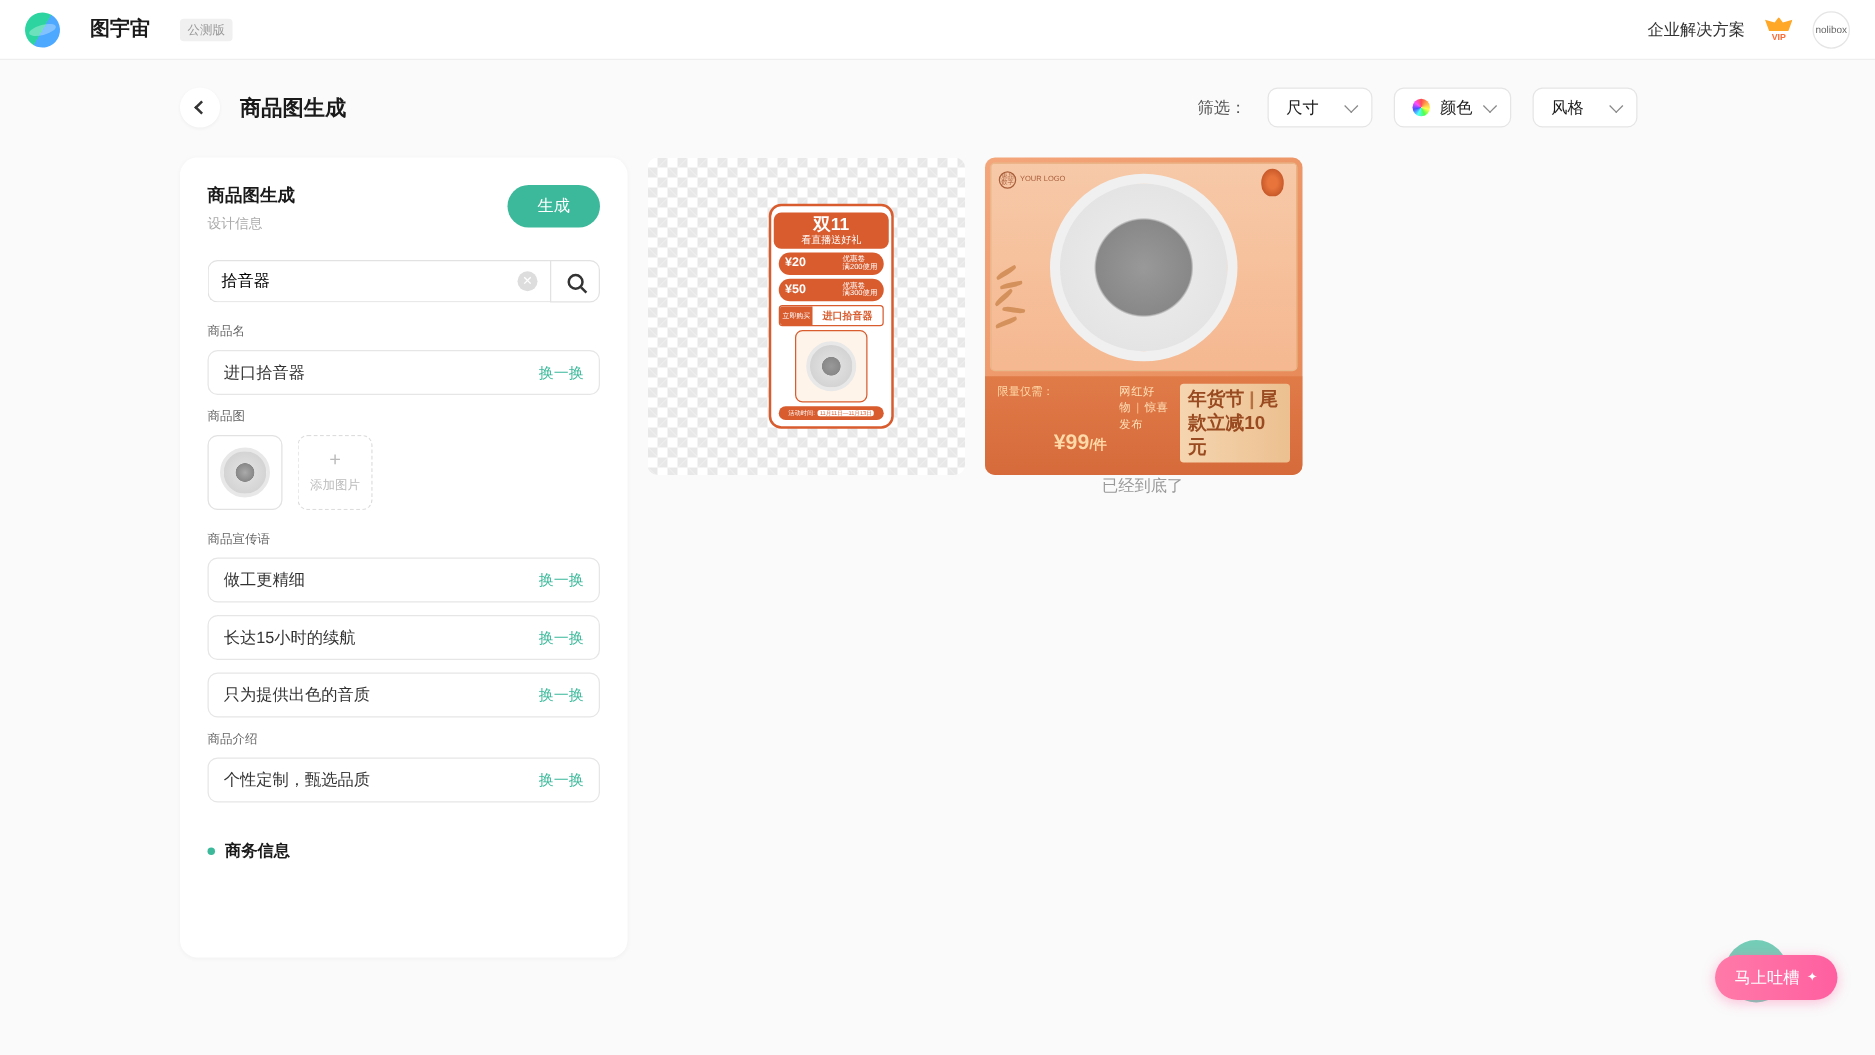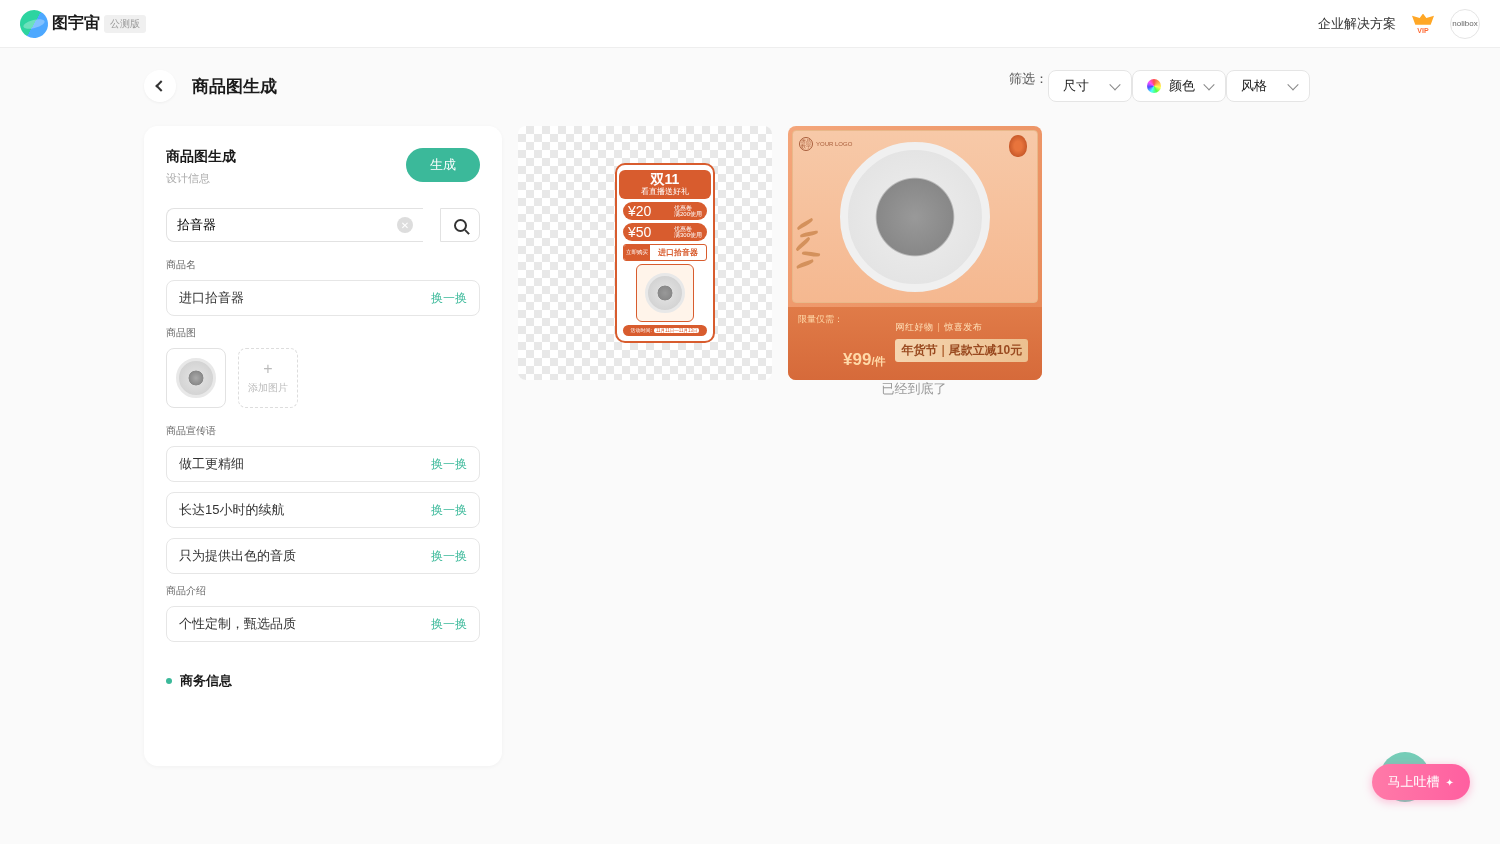--- a/index.html
+++ b/index.html
@@ -18,21 +18,21 @@
       background: #fff;
       border-bottom: 1px solid #eee;
       display: flex;
       align-items: center;
       justify-content: space-between;
       padding: 0 20px;
     }
     .header-left {
       display: flex;
       align-items: center;
-      gap: 4px;
+      gap: 24px;
     }
     .logo {
       width: 28px;
       height: 28px;
       border-radius: 50%;
       background: linear-gradient(135deg, #2dd4a0 0%, #2dd4a0 50%, #4da8ff 50%, #4da8ff 100%);
       position: relative;
       transform: rotate(-15deg);
     }
     .logo::after {
@@ -132,22 +132,22 @@
       border-bottom: 2px solid #333;
       transform: rotate(45deg);
       margin-left: 2px;
     }
     .page-title {
       font-size: 17px;
       font-weight: 600;
     }
     .toolbar-right {
       display: flex;
-      align-items: flex-start;
-      gap: 0;
+      align-items: center;
+      gap: 17px;
     }
     .filter-label {
       font-size: 13px;
       color: #555;
     }
     .dropdown {
       height: 32px;
       background: #fff;
       border: 1px solid #e5e5e5;
       border-radius: 8px;
@@ -232,21 +232,21 @@
     .section-title::before {
       content: '';
       width: 6px;
       height: 6px;
       background: #3bb99a;
       border-radius: 50%;
     }
 
     .search-row {
       display: flex;
-      gap: 17px;
+      gap: 0;
       margin-bottom: 16px;
     }
     .search-input-wrap {
       flex: 1;
       height: 34px;
       border: 1px solid #e2e2e2;
       border-radius: 8px 0 0 8px;
       display: flex;
       align-items: center;
       padding: 0 10px;
@@ -429,22 +429,22 @@
       color: #fff;
       border-radius: 10px;
       width: 84px;
       height: 18px;
       display: flex;
       align-items: center;
       justify-content: space-between;
       padding: 0 5px;
     }
     .coupon-amount {
-      font-size: 14px;
-      font-weight: 400;
+      font-size: 10px;
+      font-weight: 700;
     }
     .coupon-tag {
       font-size: 6px;
       text-align: left;
       line-height: 1;
     }
     .promo1-prod {
       width: 84px;
       height: 17px;
       border: 1px solid #d85c2e;
@@ -599,40 +599,39 @@
       color: #ffd9a8;
       line-height: 1.1;
       margin-top: 38px;
     }
     .card2-price small {
       font-size: 11px;
     }
     .card2-tags-col {
       flex: 1;
       display: flex;
-      flex-direction: column;
+      flex-direction: row;
       justify-content: center;
       gap: 5px;
     }
     .card2-tagline {
       font-size: 9px;
       color: #ffe0b8;
       letter-spacing: 0.5px;
     }
     .card2-divider { color: #ffbe8a; margin: 0 4px; }
     .card2-discount {
       background: linear-gradient(90deg, #f5d5b0, #ecc090);
       color: #9a4a20;
-      font-size: 12px;
+      font-size: 15px;
       font-weight: 600;
       border-radius: 3px;
       padding: 3px 6px;
       display: inline-block;
       align-self: flex-start;
-      text-align: center;
     }
 
     .end-text {
       text-align: center;
       color: #999;
       font-size: 13px;
     }
 
     
     .feedback-pill {

